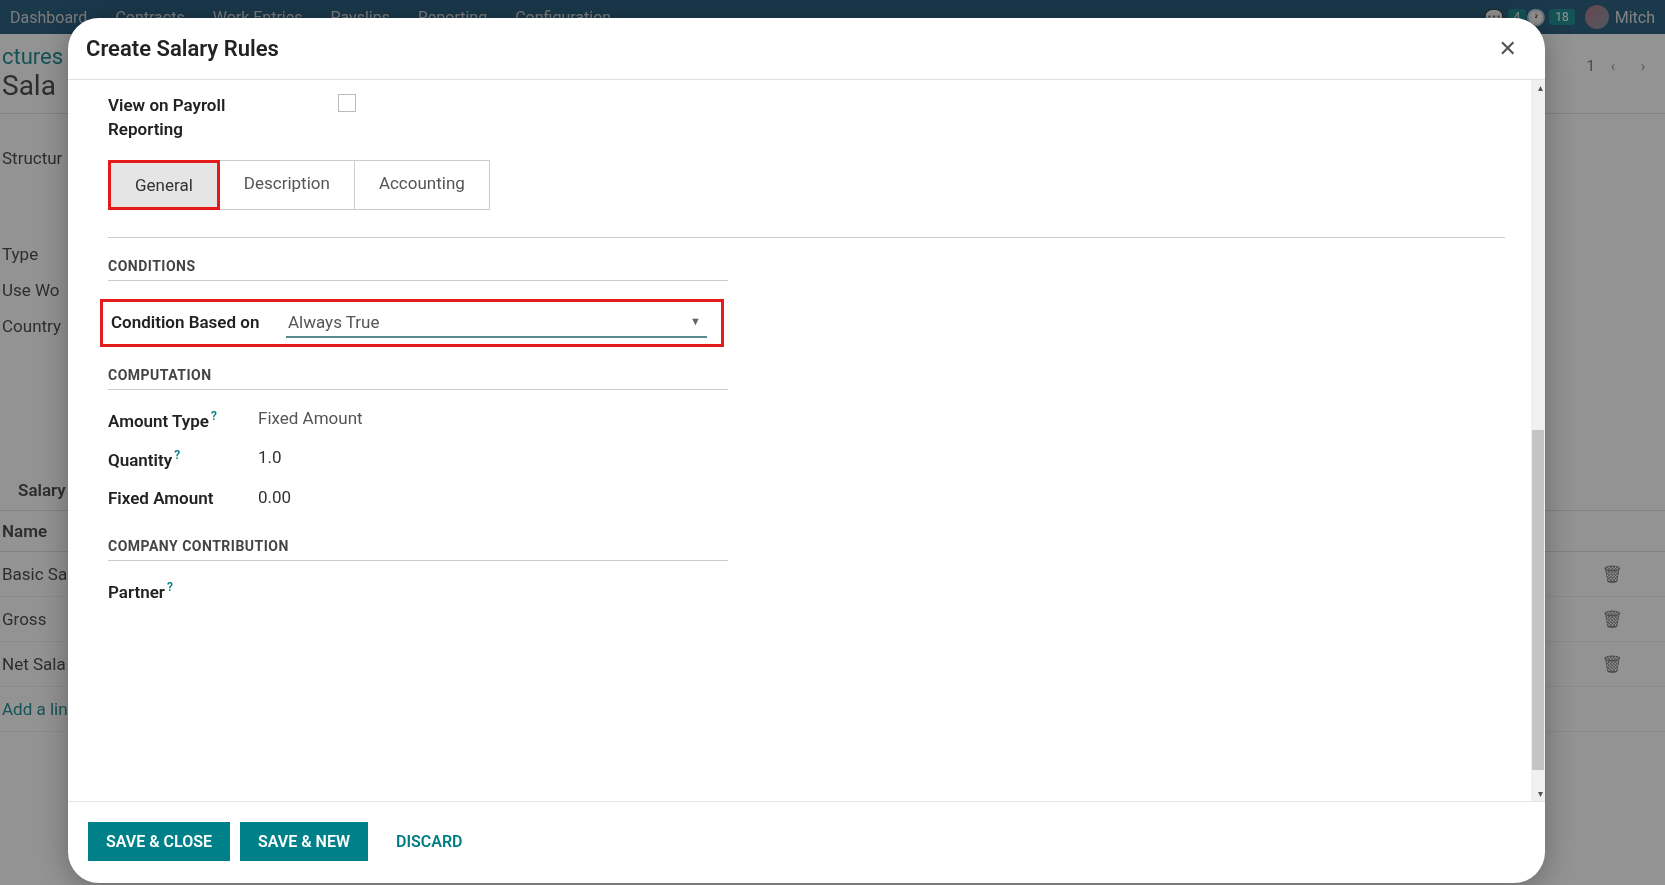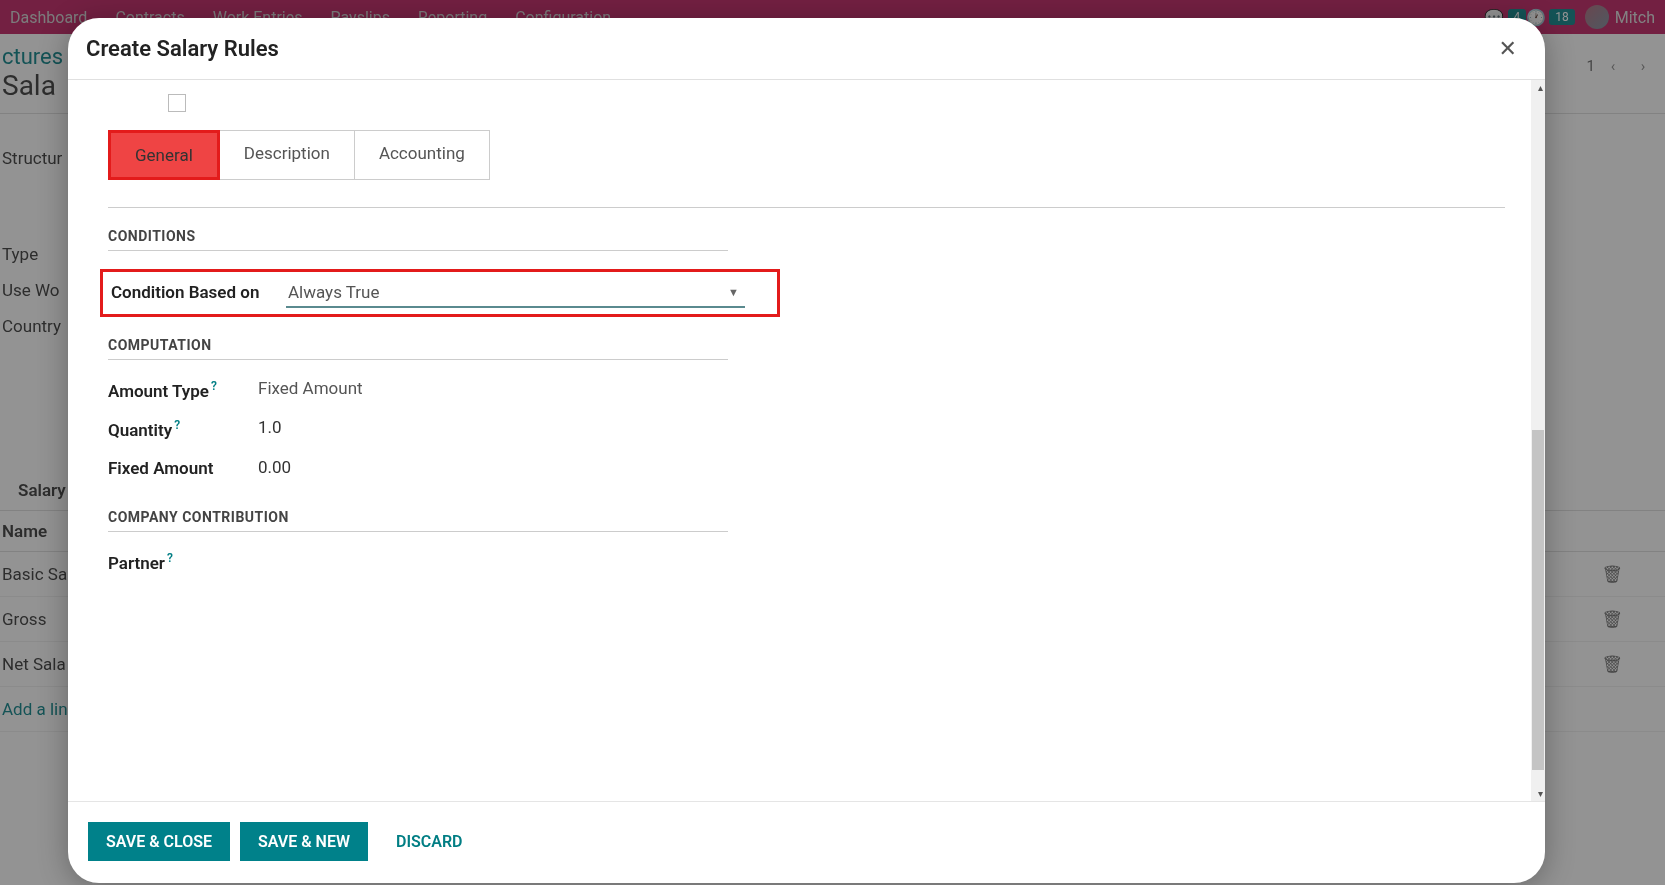--- a/index.html
+++ b/index.html
@@ -3,21 +3,21 @@
 <meta charset="utf-8">
 <style>
 * { box-sizing: border-box; margin: 0; padding: 0; font-family: -apple-system, BlinkMacSystemFont, "Segoe UI", Roboto, sans-serif; }
 body { background: #f5f5f5; width: 1665px; height: 885px; overflow: hidden; position: relative; }
 
 
 .bg-overlay { position: absolute; inset: 0; background: rgba(40,40,40,0.5); z-index: 2; }
 .bg-page { position: absolute; inset: 0; background: #fff; z-index: 1; }
 
 
-.topnav { position: absolute; top: 0; left: 0; right: 0; height: 34px; background: #be185d; display: flex; align-items: center; padding: 0 10px; color: #ddd; font-size: 16px; z-index: 1; }
+.topnav { position: absolute; top: 0; left: 0; right: 0; height: 34px; background: #0c4a6e; display: flex; align-items: center; padding: 0 10px; color: #ddd; font-size: 16px; z-index: 1; }
 .topnav .nav-item { margin-right: 28px; color: #d0d0d0; }
 .topnav .spacer { flex: 1; }
 .topnav .badge { background: #017e84; color: #fff; font-size: 12px; padding: 1px 6px; border-radius: 3px; }
 .topnav .chat-icon, .topnav .clock-icon { color: #bbb; display:inline-flex; align-items:center; gap:3px;}
 .topnav .avatar { width: 24px; height: 24px; border-radius: 50%; background: linear-gradient(135deg,#a67,#789); margin-left: 10px; margin-right: 6px; }
 
 .subhead { position: absolute; top: 34px; left: 0; right: 0; height: 80px; background: #fff; border-bottom: 1px solid #ddd; }
 .subhead .title-area { position: absolute; left: 2px; top: 10px; }
 .subhead .breadcrumb { color: #017e84; font-size: 22px; }
 .subhead .heading { font-size: 28px; color: #333; }
@@ -45,31 +45,31 @@
 
 .field-row { display: flex; align-items: flex-start; margin-bottom: 12px; }
 .field-label { width: 170px; font-size: 17px; font-weight: 600; color: #222; line-height: 1.4; }
 .field-label.narrow { width: 150px; }
 .field-value { font-size: 17px; color: #555; }
 .checkbox { width: 18px; height: 18px; border: 1px solid #bbb; display: inline-block; }
 
 
 .tabs { display: flex; margin: 18px 0 28px 0; }
 .tab { padding: 12px 24px; font-size: 17px; color: #555; border: 1px solid transparent; cursor: pointer; }
-.tab.active { border: 1px solid #ccc; border-bottom: 1px solid #fff; background: #ef4444; color: #333; position: relative; z-index: 1; }
+.tab.active { border: 1px solid #ccc; border-bottom: 1px solid #fff; background: #e5e5e5; color: #333; position: relative; z-index: 1; }
 .tabs-border { border-bottom: 1px solid #ccc; margin-top: -1px; margin-right: 40px; }
 
 .highlight-general { border: 3px solid #e31b1b !important; }
 
 
 .section-head { font-size: 14px; font-weight: 700; letter-spacing: 0.5px; color: #444; text-transform: uppercase; margin-top: 20px; margin-bottom: 6px; }
 .section-hr { border-top: 1px solid #ccc; margin-bottom: 18px; width: 620px; }
 
 
-.condition-wrap { border: 3px solid #e31b1b; padding: 6px 24px 6px 6px; width: 680px; margin-left: -8px; margin-bottom: 10px; display: flex; align-items: center; }
+.condition-wrap { border: 3px solid #e31b1b; padding: 6px 6px 6px 6px; width: 624px; margin-left: -8px; margin-bottom: 10px; display: flex; align-items: center; }
 .condition-wrap .field-label { width: 175px; margin-left: 2px; }
 .condition-select { flex: 1; border-bottom: 2px solid #5a8a8f; display: flex; align-items: center; justify-content: space-between; padding: 4px 6px 4px 2px; margin-right: 8px; }
 .condition-select .caret { color: #666; font-size: 11px; }
 
 .help-q { color: #017e84; font-size: 12px; vertical-align: super; margin-left: 2px; }
 
 
 .modal-footer { padding: 20px 12px 22px 20px; border-top: 1px solid #e5e5e5; display: flex; gap: 10px; align-items: center; }
 .btn { padding: 10px 18px; font-size: 16px; font-weight: 600; cursor: pointer; border: none; }
 .btn-primary { background: #00818a; color: #fff; }
@@ -141,20 +141,21 @@
   </div>
 
   <div class="modal-body">
     <div class="scroll-track">
       <span class="scroll-arrow" style="top:2px">▴</span>
       <div class="scroll-thumb"></div>
       <span class="scroll-arrow" style="bottom:2px">▾</span>
     </div>
 
     <div class="field-row" style="margin-top:6px">
+      <div class="field-label">View on Payroll Reporting</div>
       <div style="width:60px"></div>
       <span class="checkbox"></span>
     </div>
 
     <div class="tabs">
       <div class="tab active highlight-general">General</div>
       <div class="tab" style="border:1px solid #ccc; border-left:none;">Description</div>
       <div class="tab" style="border:1px solid #ccc; border-left:none;">Accounting</div>
     </div>
     <div class="tabs-border"></div>

